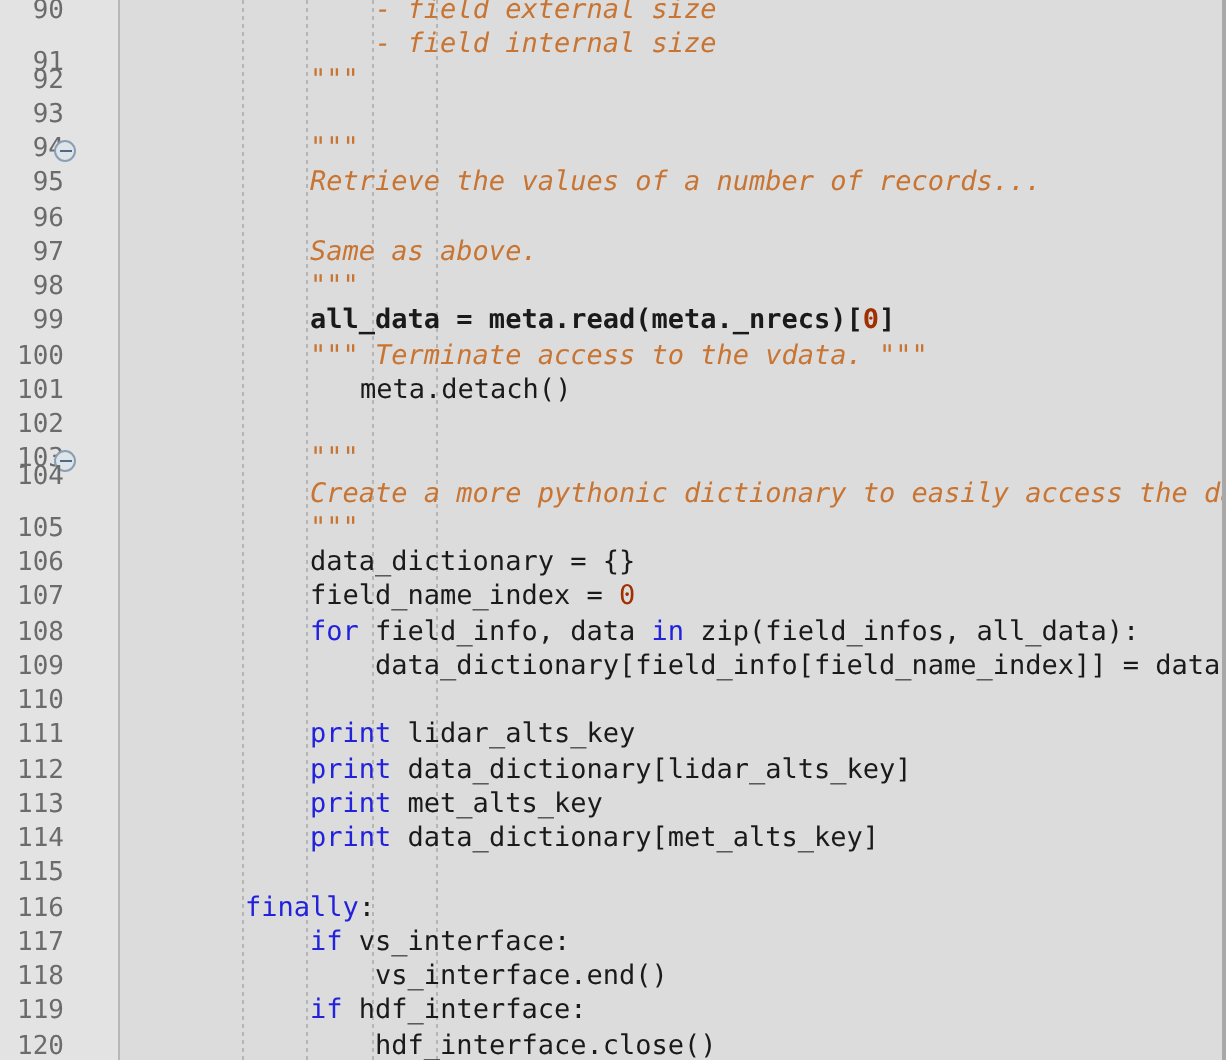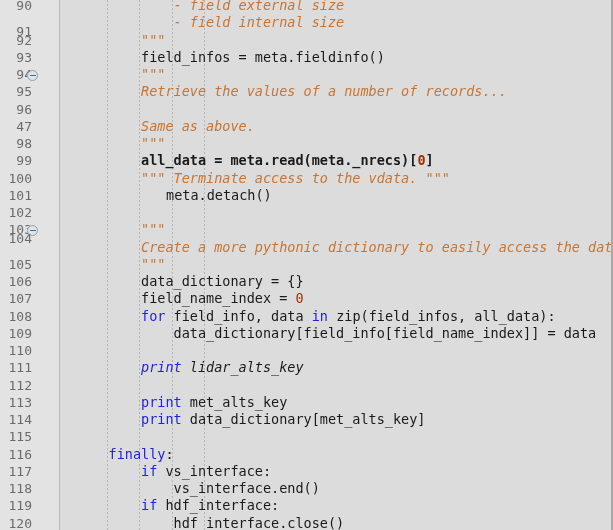--- a/index.html
+++ b/index.html
@@ -63,21 +63,21 @@
     position: absolute;
     left: 1.5px;
     top: 4px;
     width: 6px;
     height: 1px;
     background: #4a6a88;
   }
   
   #code-area {
     position: absolute;
-    left: 47px; top: 0;
+    left: 61px; top: 0;
     right: 0;
     height: 530px;
     overflow: hidden;
   }
   .guide {
     position: absolute;
     top: 0;
     width: 1px;
     height: 530px;
     background-image: linear-gradient(to bottom, #b5b5b5 0 2px, transparent 2px 4px);
@@ -121,21 +121,21 @@
         <span class="ln-num">94</span>
         <span class="fold-marker"></span>
       </div>
       <div class="ln-row" style="top: 83.25px;">
         <span class="ln-num">95</span>
       </div>
       <div class="ln-row" style="top: 100.5px;">
         <span class="ln-num">96</span>
       </div>
       <div class="ln-row" style="top: 117.75px;">
-        <span class="ln-num">47</span>
+        <span class="ln-num">97</span>
       </div>
       <div class="ln-row" style="top: 135px;">
         <span class="ln-num">98</span>
       </div>
       <div class="ln-row" style="top: 152.25px;">
         <span class="ln-num">99</span>
       </div>
       <div class="ln-row" style="top: 169.5px;">
         <span class="ln-num">100</span>
       </div>
@@ -203,39 +203,39 @@
     </div>
 
   <div id="code-area">
       <div class="guide" style="left: 59.52px;"></div>
       <div class="guide" style="left: 92.04px;"></div>
       <div class="guide" style="left: 124.56px;"></div>
       <div class="guide" style="left: 157.08px;"></div>
       <div class="code-row" style="top: -3px; left: 126.56px;"><span class="cmt">- field external size</span></div>
       <div class="code-row" style="top: 14.25px; left: 126.56px;"><span class="cmt">- field internal size</span></div>
       <div class="code-row" style="top: 31.5px; left: 94.04px;"><span class="cmt">"""</span></div>
-      <div class="code-row" style="top: 48.75px; left: 94.04px;"><span class="plain">field_infos = meta.fieldinfo()</span></div>
       <div class="code-row" style="top: 66px; left: 94.04px;"><span class="cmt">"""</span></div>
       <div class="code-row" style="top: 83.25px; left: 94.04px;"><span class="cmt">Retrieve the values of a number of records...</span></div>
       <div class="code-row" style="top: 100.5px; left: 29px;"></div>
       <div class="code-row" style="top: 117.75px; left: 94.04px;"><span class="cmt">Same as above.</span></div>
       <div class="code-row" style="top: 135px; left: 94.04px;"><span class="cmt">"""</span></div>
       <div class="code-row" style="top: 152.25px; left: 94.04px; font-weight: bold;"><span class="plain">all_data = meta.read(meta._nrecs)[</span><span class="num">0</span><span class="plain">]</span></div>
       <div class="code-row" style="top: 169.5px; left: 94.04px;"><span class="cmt">""" Terminate access to the vdata. """</span></div>
       <div class="code-row" style="top: 186.75px; left: 94.04px; padding-left: 25px;"><span class="plain">meta.detach()</span></div>
       <div class="code-row" style="top: 204px; left: 29px;"></div>
       <div class="code-row" style="top: 221.25px; left: 94.04px;"><span class="cmt">"""</span></div>
       <div class="code-row" style="top: 238.5px; left: 94.04px;"><span class="cmt">Create a more pythonic dictionary to easily access the data.</span></div>
       <div class="code-row" style="top: 255.75px; left: 94.04px;"><span class="cmt">"""</span></div>
       <div class="code-row" style="top: 273px; left: 94.04px;"><span class="plain">data_dictionary = {}</span></div>
       <div class="code-row" style="top: 290.25px; left: 94.04px;"><span class="plain">field_name_index = </span><span class="num">0</span></div>
       <div class="code-row" style="top: 307.5px; left: 94.04px;"><span class="kw">for</span><span class="plain"> field_info, data </span><span class="kw">in</span><span class="plain"> zip(field_infos, all_data):</span></div>
       <div class="code-row" style="top: 324.75px; left: 126.56px;"><span class="plain">data_dictionary[field_info[field_name_index]] = data</span></div>
       <div class="code-row" style="top: 342px; left: 29px;"></div>
-      <div class="code-row" style="top: 359.25px; left: 94.04px; font-style: italic;"><span class="kw">print</span><span class="plain"> lidar_alts_key</span></div>
+      <div class="code-row" style="top: 359.25px; left: 94.04px;"><span class="kw">print</span><span class="plain"> lidar_alts_key</span></div>
+      <div class="code-row" style="top: 376.5px; left: 94.04px;"><span class="kw">print</span><span class="plain"> data_dictionary[lidar_alts_key]</span></div>
       <div class="code-row" style="top: 393.75px; left: 94.04px;"><span class="kw">print</span><span class="plain"> met_alts_key</span></div>
       <div class="code-row" style="top: 411px; left: 94.04px;"><span class="kw">print</span><span class="plain"> data_dictionary[met_alts_key]</span></div>
       <div class="code-row" style="top: 428.25px; left: 29px;"></div>
       <div class="code-row" style="top: 445.5px; left: 61.52px;"><span class="kw">finally</span><span class="plain">:</span></div>
       <div class="code-row" style="top: 462.75px; left: 94.04px;"><span class="kw">if</span><span class="plain"> vs_interface:</span></div>
       <div class="code-row" style="top: 480px; left: 126.56px;"><span class="plain">vs_interface.end()</span></div>
       <div class="code-row" style="top: 497.25px; left: 94.04px;"><span class="kw">if</span><span class="plain"> hdf_interface:</span></div>
       <div class="code-row" style="top: 514.5px; left: 126.56px;"><span class="plain">hdf_interface.close()</span></div>
     </div>
 

